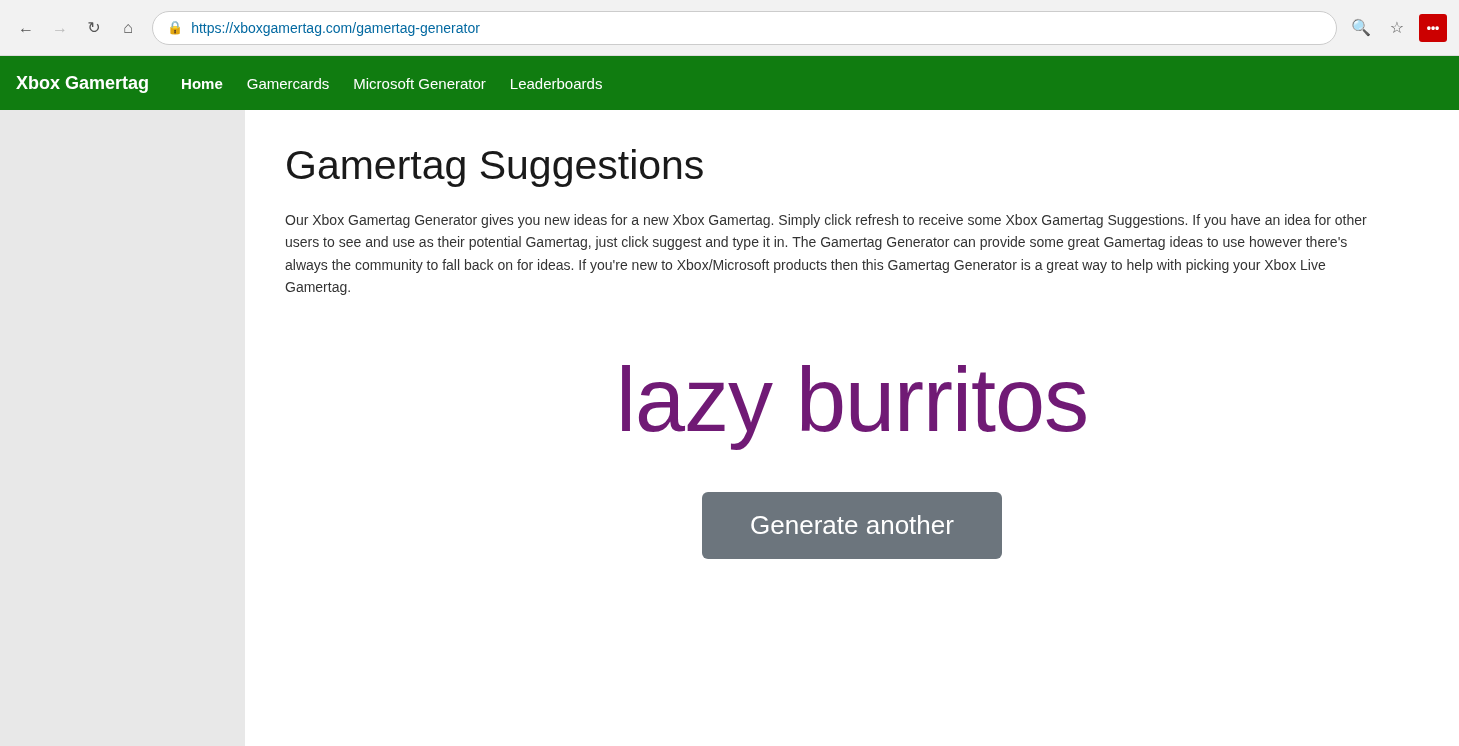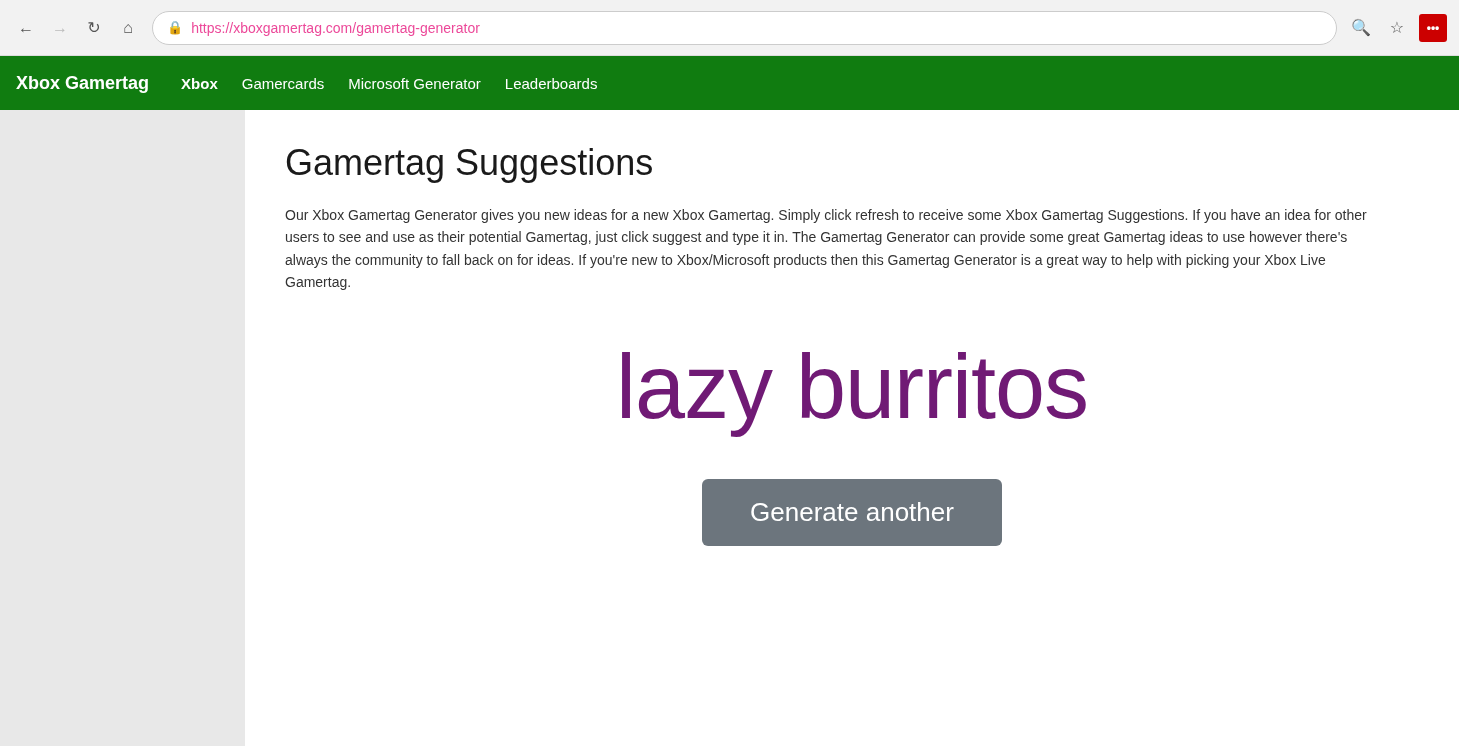--- a/index.html
+++ b/index.html
@@ -40,21 +40,21 @@
       align-items: center;
       background: white;
       border: 1px solid #ccc;
       border-radius: 20px;
       padding: 5px 14px;
       gap: 8px;
       height: 34px;
     }
     .lock-icon { color: #555; font-size: 13px; }
     .url-text { font-size: 14px; color: #333; flex: 1; }
-    .url-text span { color: #ec4899; font-weight: 500; }
+    .url-text span { color: #0369a1; font-weight: 500; }
     .browser-actions {
       display: flex;
       align-items: center;
       gap: 8px;
     }
     .browser-action-btn {
       background: none;
       border: none;
       cursor: pointer;
       font-size: 16px;
@@ -115,30 +115,30 @@
       background: #e8e8e8;
       flex-shrink: 0;
     }
     .main-content {
       flex: 1;
       background: white;
       padding: 32px 40px;
       overflow-y: auto;
     }
     .page-title {
-      font-size: 36px;
+      font-size: 41px;
       font-weight: normal;
       color: #1a1a1a;
       margin-bottom: 20px;
     }
     .description {
       font-size: 14px;
       color: #333;
       line-height: 1.6;
-      margin-bottom: 22px;
+      margin-bottom: 30px;
       max-width: 1100px;
     }
     .section-title {
       font-size: 26px;
       font-weight: normal;
       color: #1a1a1a;
       margin-bottom: 30px;
     }
     .gamertag-display {
       text-align: center;
@@ -181,21 +181,21 @@
   </div>
   <div class="browser-actions">
     <button class="browser-action-btn">🔍</button>
     <button class="browser-action-btn">☆</button>
     <button class="menu-btn">•••</button>
   </div>
 </div>
 
 <nav class="site-nav">
   <span class="site-logo">Xbox Gamertag</span>
-  <a class="nav-link active">Xbox</a>
+  <a class="nav-link active">Home</a>
   <a class="nav-link">Gamercards</a>
   <a class="nav-link">Microsoft Generator</a>
   <a class="nav-link">Leaderboards</a>
 </nav>
 
 <div class="page-wrapper">
   <div class="sidebar"></div>
   <div class="main-content">
     <h1 class="page-title">Gamertag Suggestions</h1>
     <p class="description">Our Xbox Gamertag Generator gives you new ideas for a new Xbox Gamertag. Simply click refresh to receive some Xbox Gamertag Suggestions. If you have an idea for other users to see and use as their potential Gamertag, just click suggest and type it in. The Gamertag Generator can provide some great Gamertag ideas to use however there's always the community to fall back on for ideas. If you're new to Xbox/Microsoft products then this Gamertag Generator is a great way to help with picking your Xbox Live Gamertag.</p>

